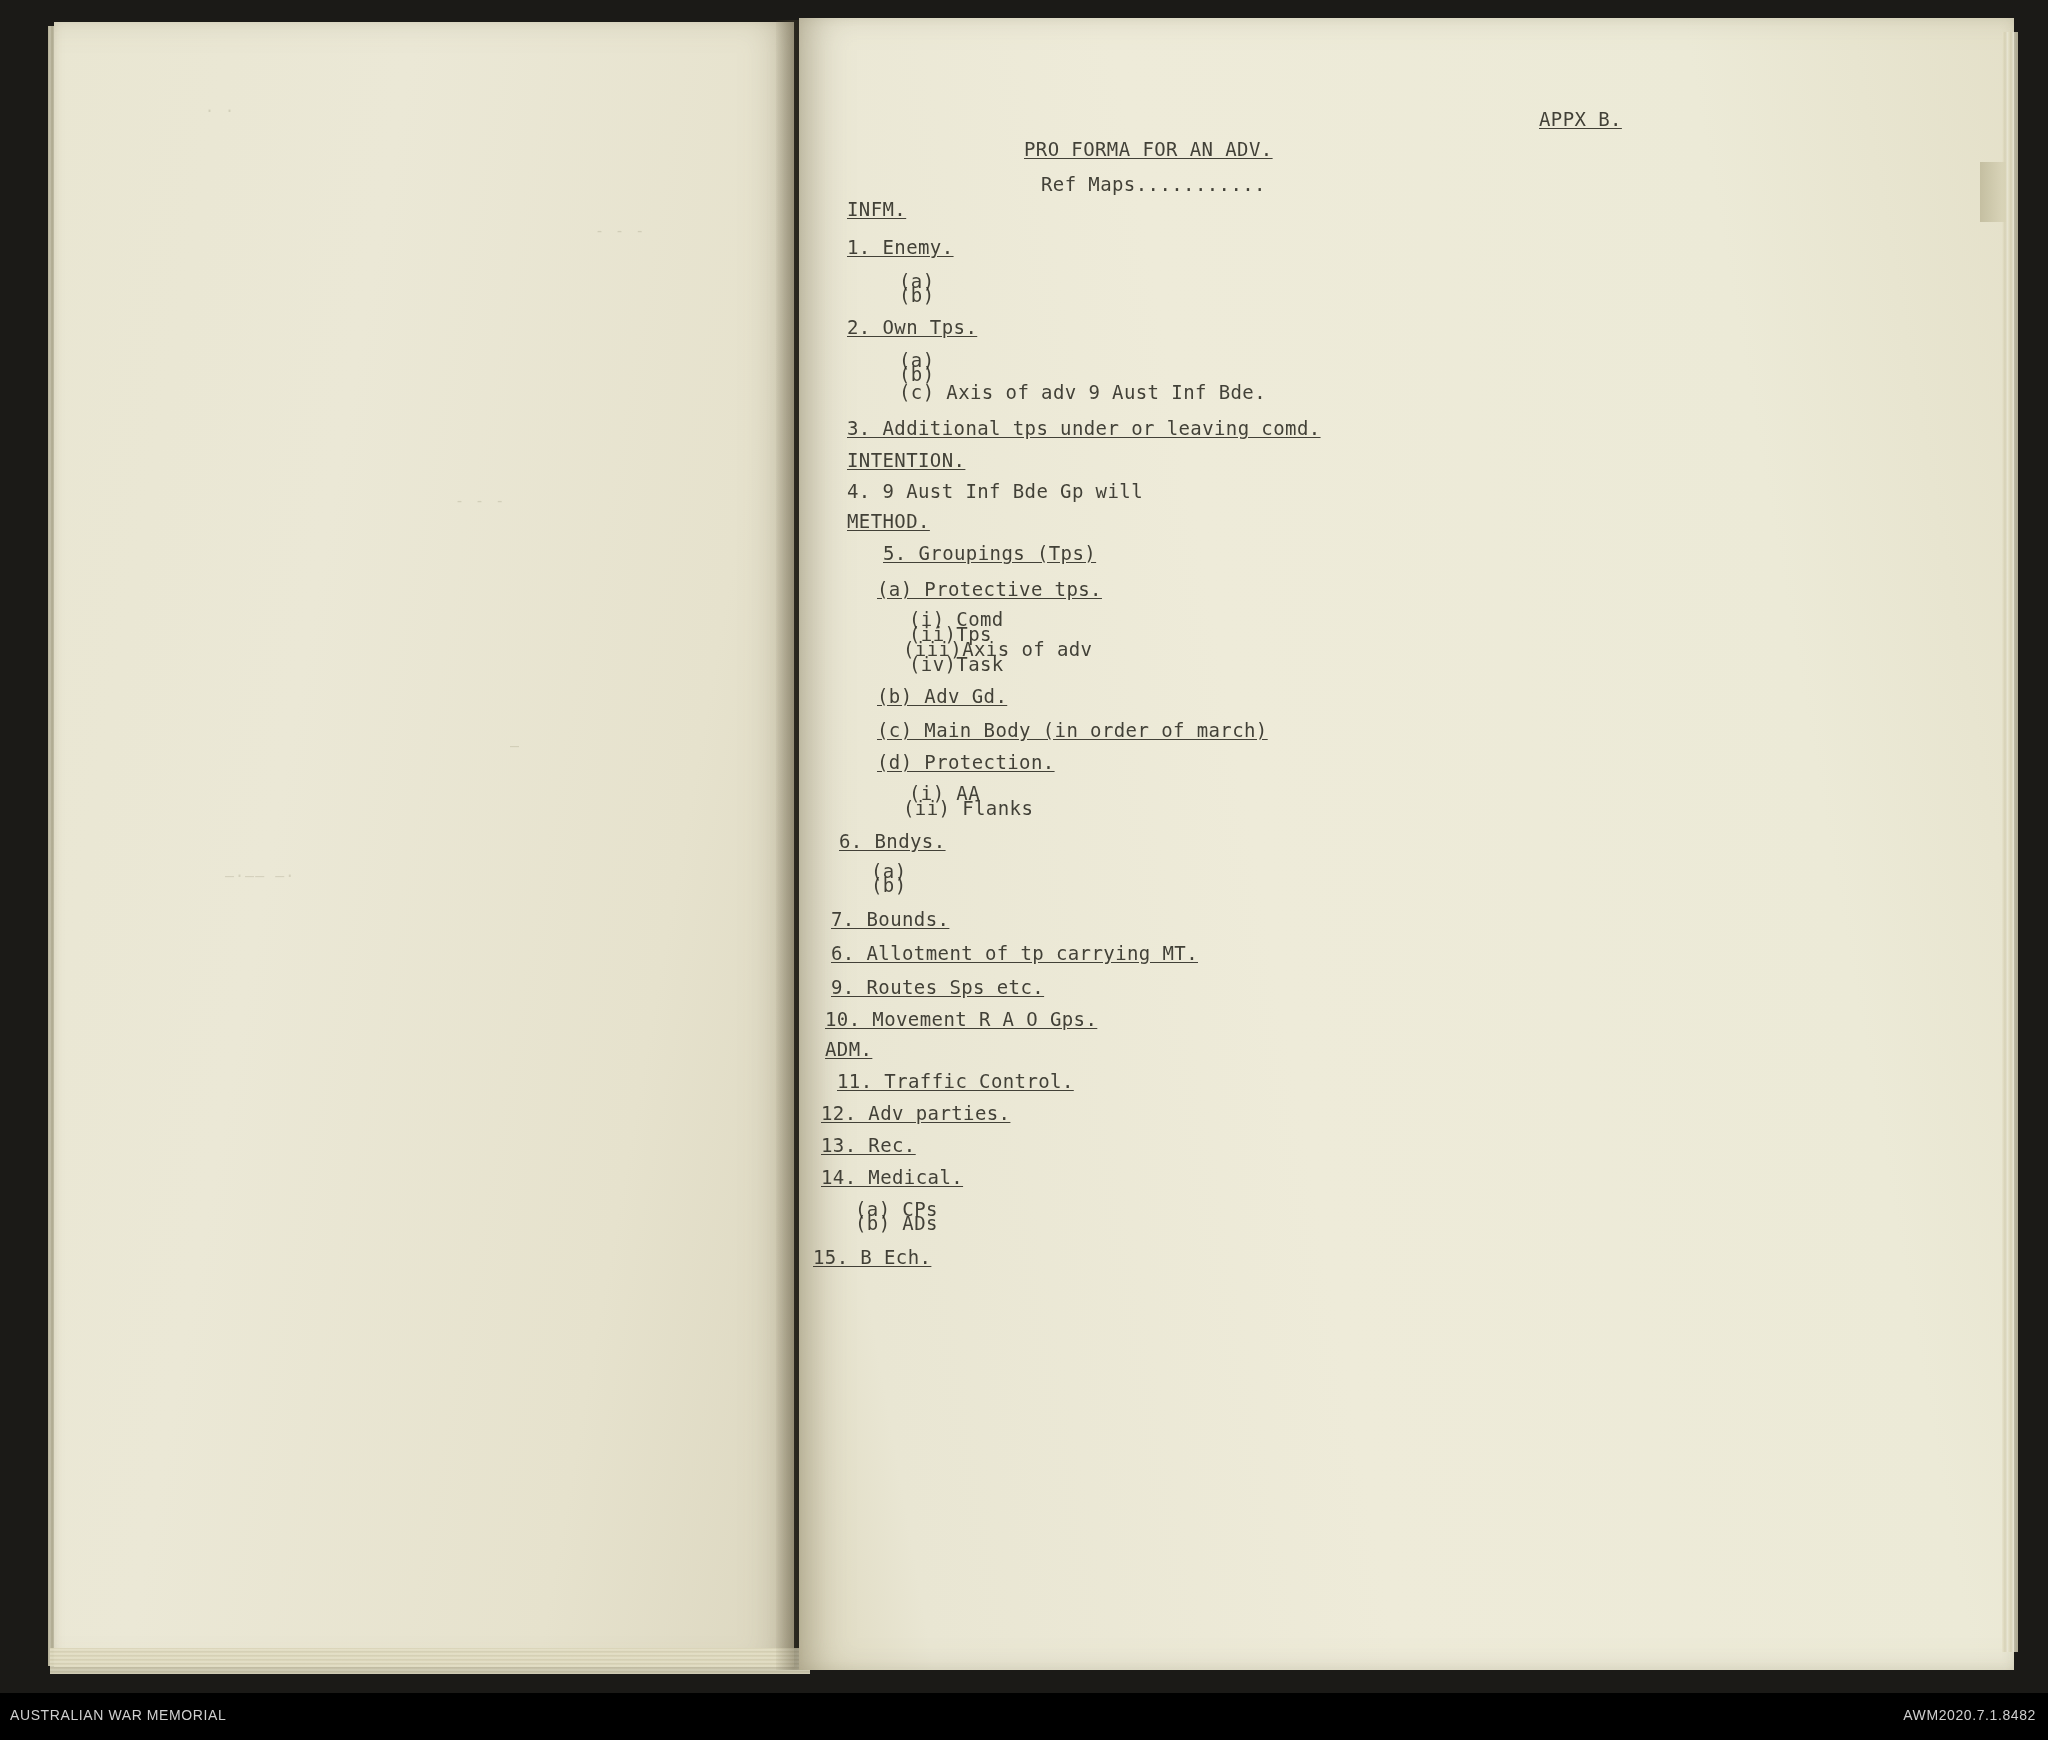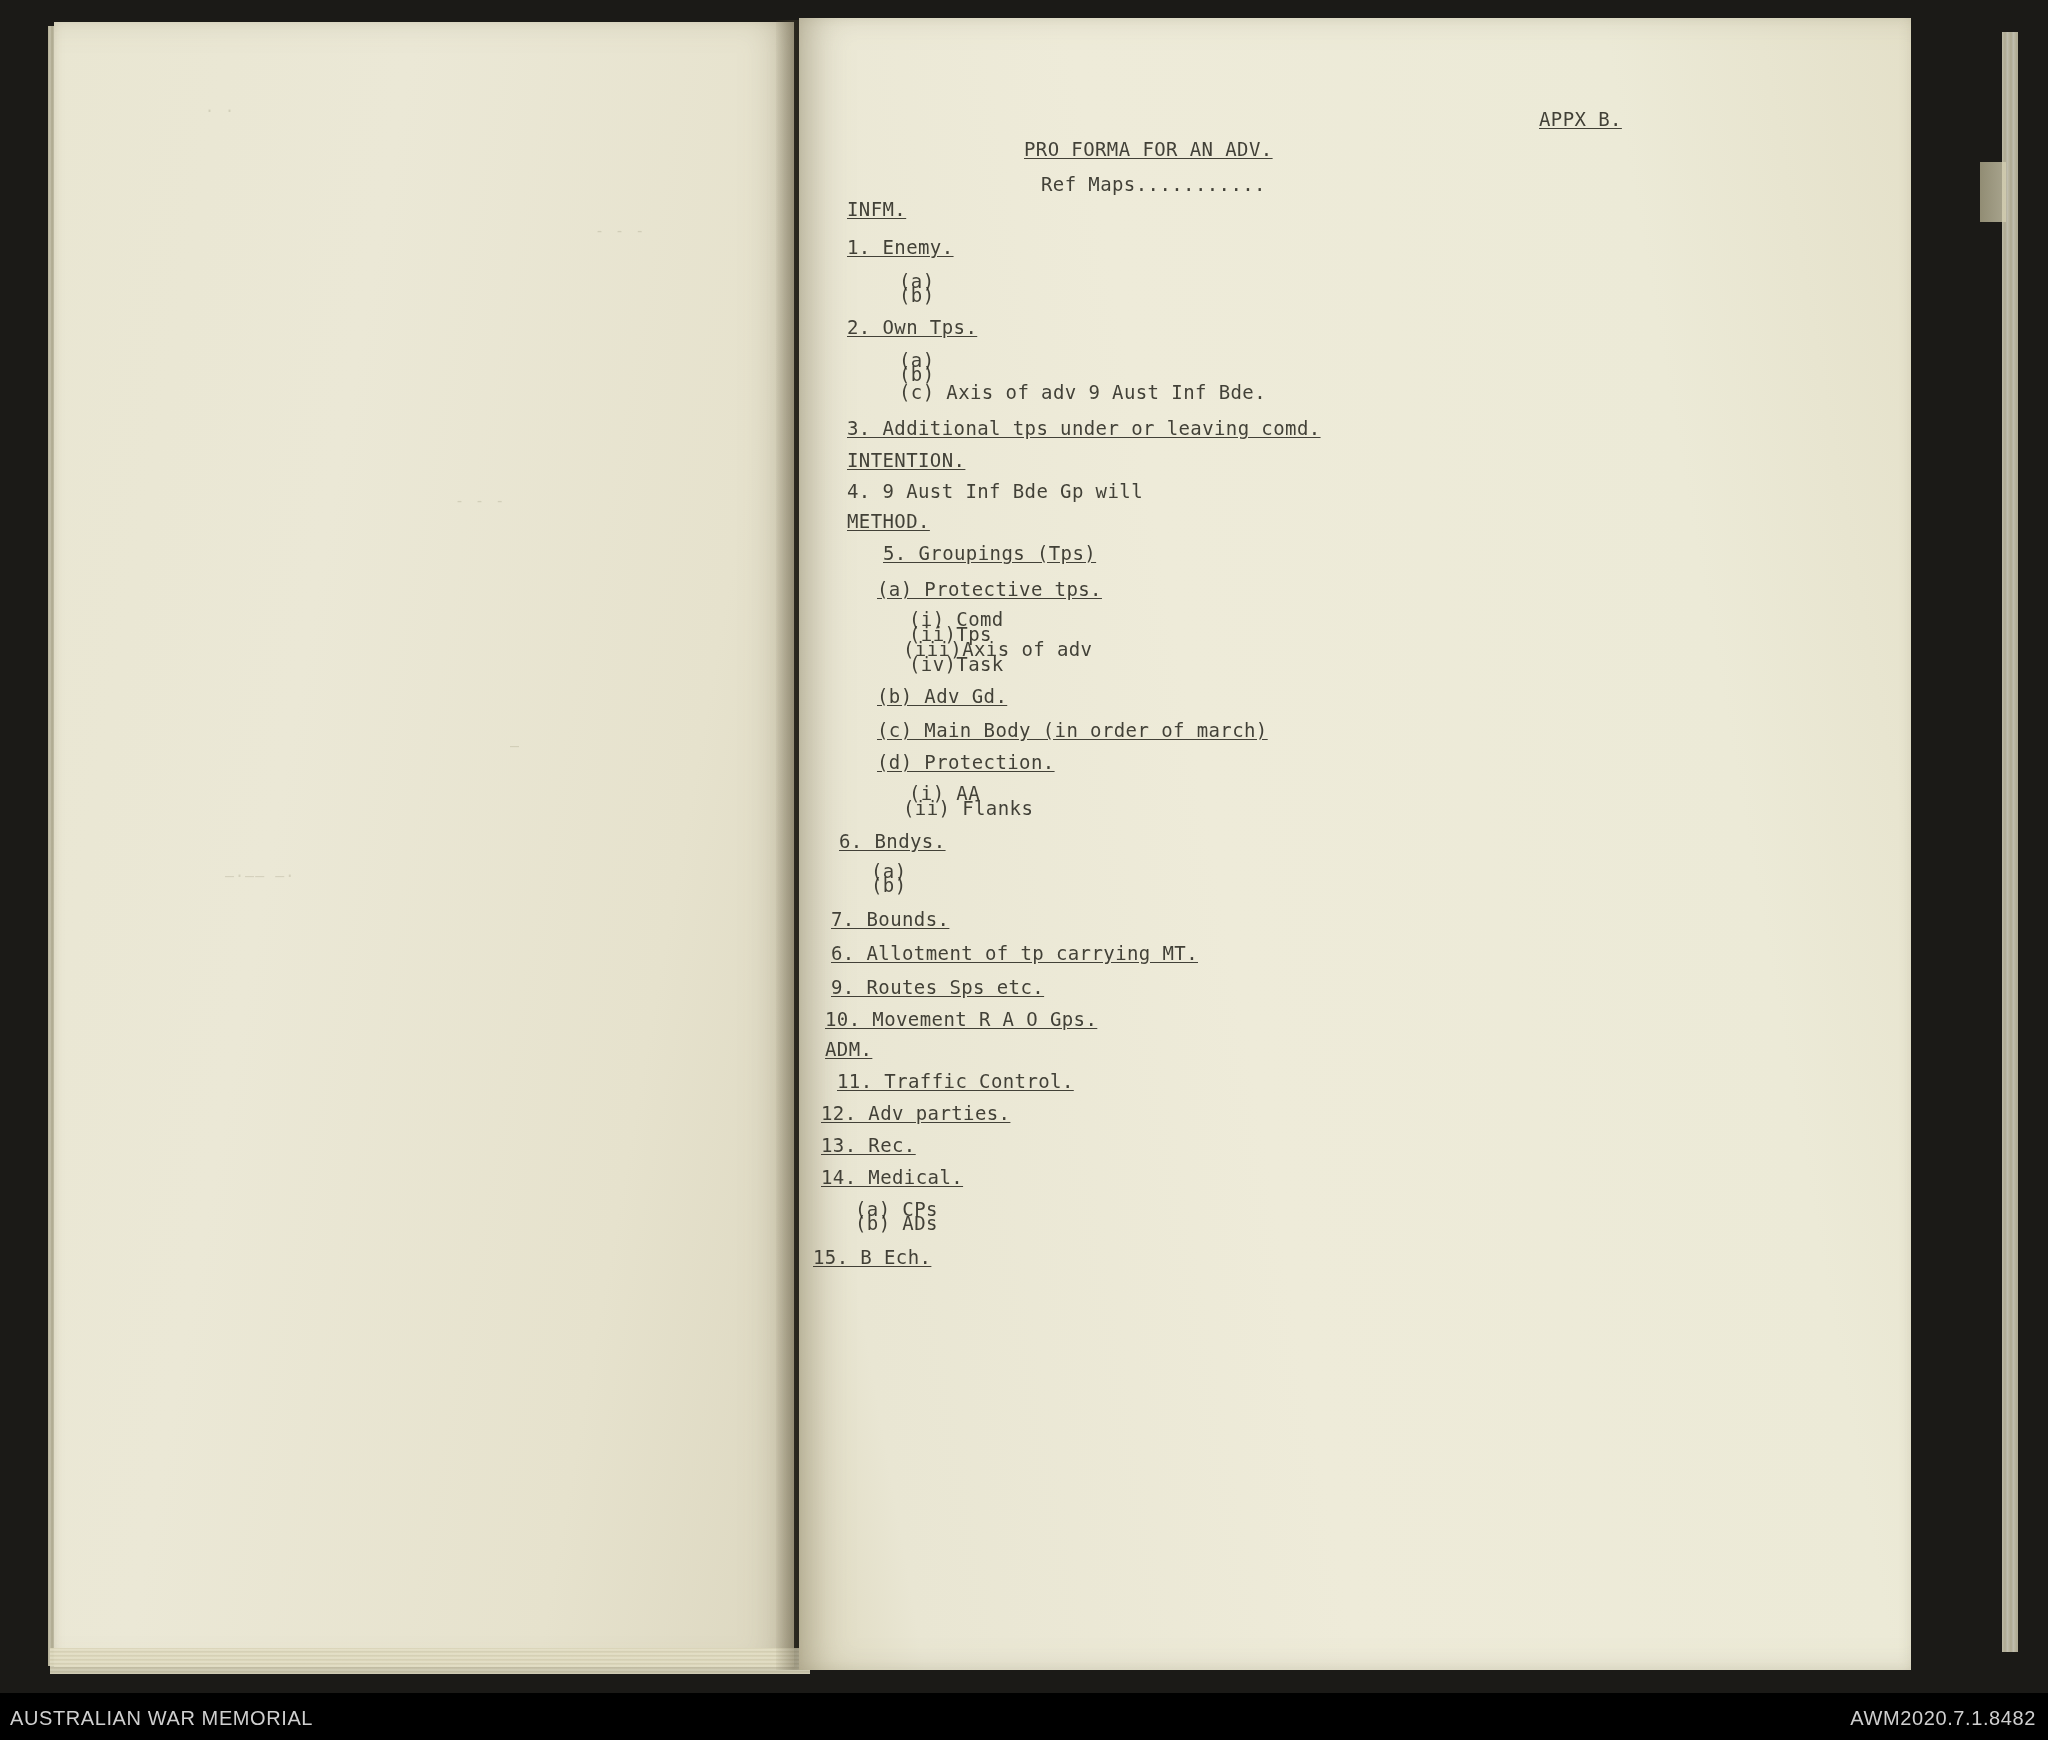--- a/index.html
+++ b/index.html
@@ -61,21 +61,21 @@
     letter-spacing: 1px;
     white-space: pre;
     transform: scaleX(-1);
   }
 
   
   #page-right {
     position: absolute;
     left: 785px;
     top: 6px;
-    width: 1112px;
+    width: 1215px;
     height: 1652px;
     background: linear-gradient(80deg,#ddd8bf 0%, #e9e6d3 9%, #eeebd9 40%, #ecead7 78%, #e4e0c9 100%);
     box-shadow: inset 26px 0 44px -20px rgba(120,110,80,0.6),
                 inset -4px 0 14px -6px rgba(150,140,110,0.3);
   }
 
   
   #gutter {
     position: absolute;
     left: 762px;
@@ -151,21 +151,21 @@
     top: 1693px;
     width: 2048px;
     height: 47px;
     background: #000000;
   }
   #footer .lbl {
     position: absolute;
     top: 14px;
     color: #cfcfcf;
     font-family: "Liberation Sans", sans-serif;
-    font-size: 20px;
+    font-size: 14px;
     letter-spacing: .6px;
   }
   #footer .left { left: 10px; }
   #footer .right { right: 12px; text-align: center; }
 </style>
 </head>
 <body>
 
 <div id="scan">
   <div id="bed"></div>

